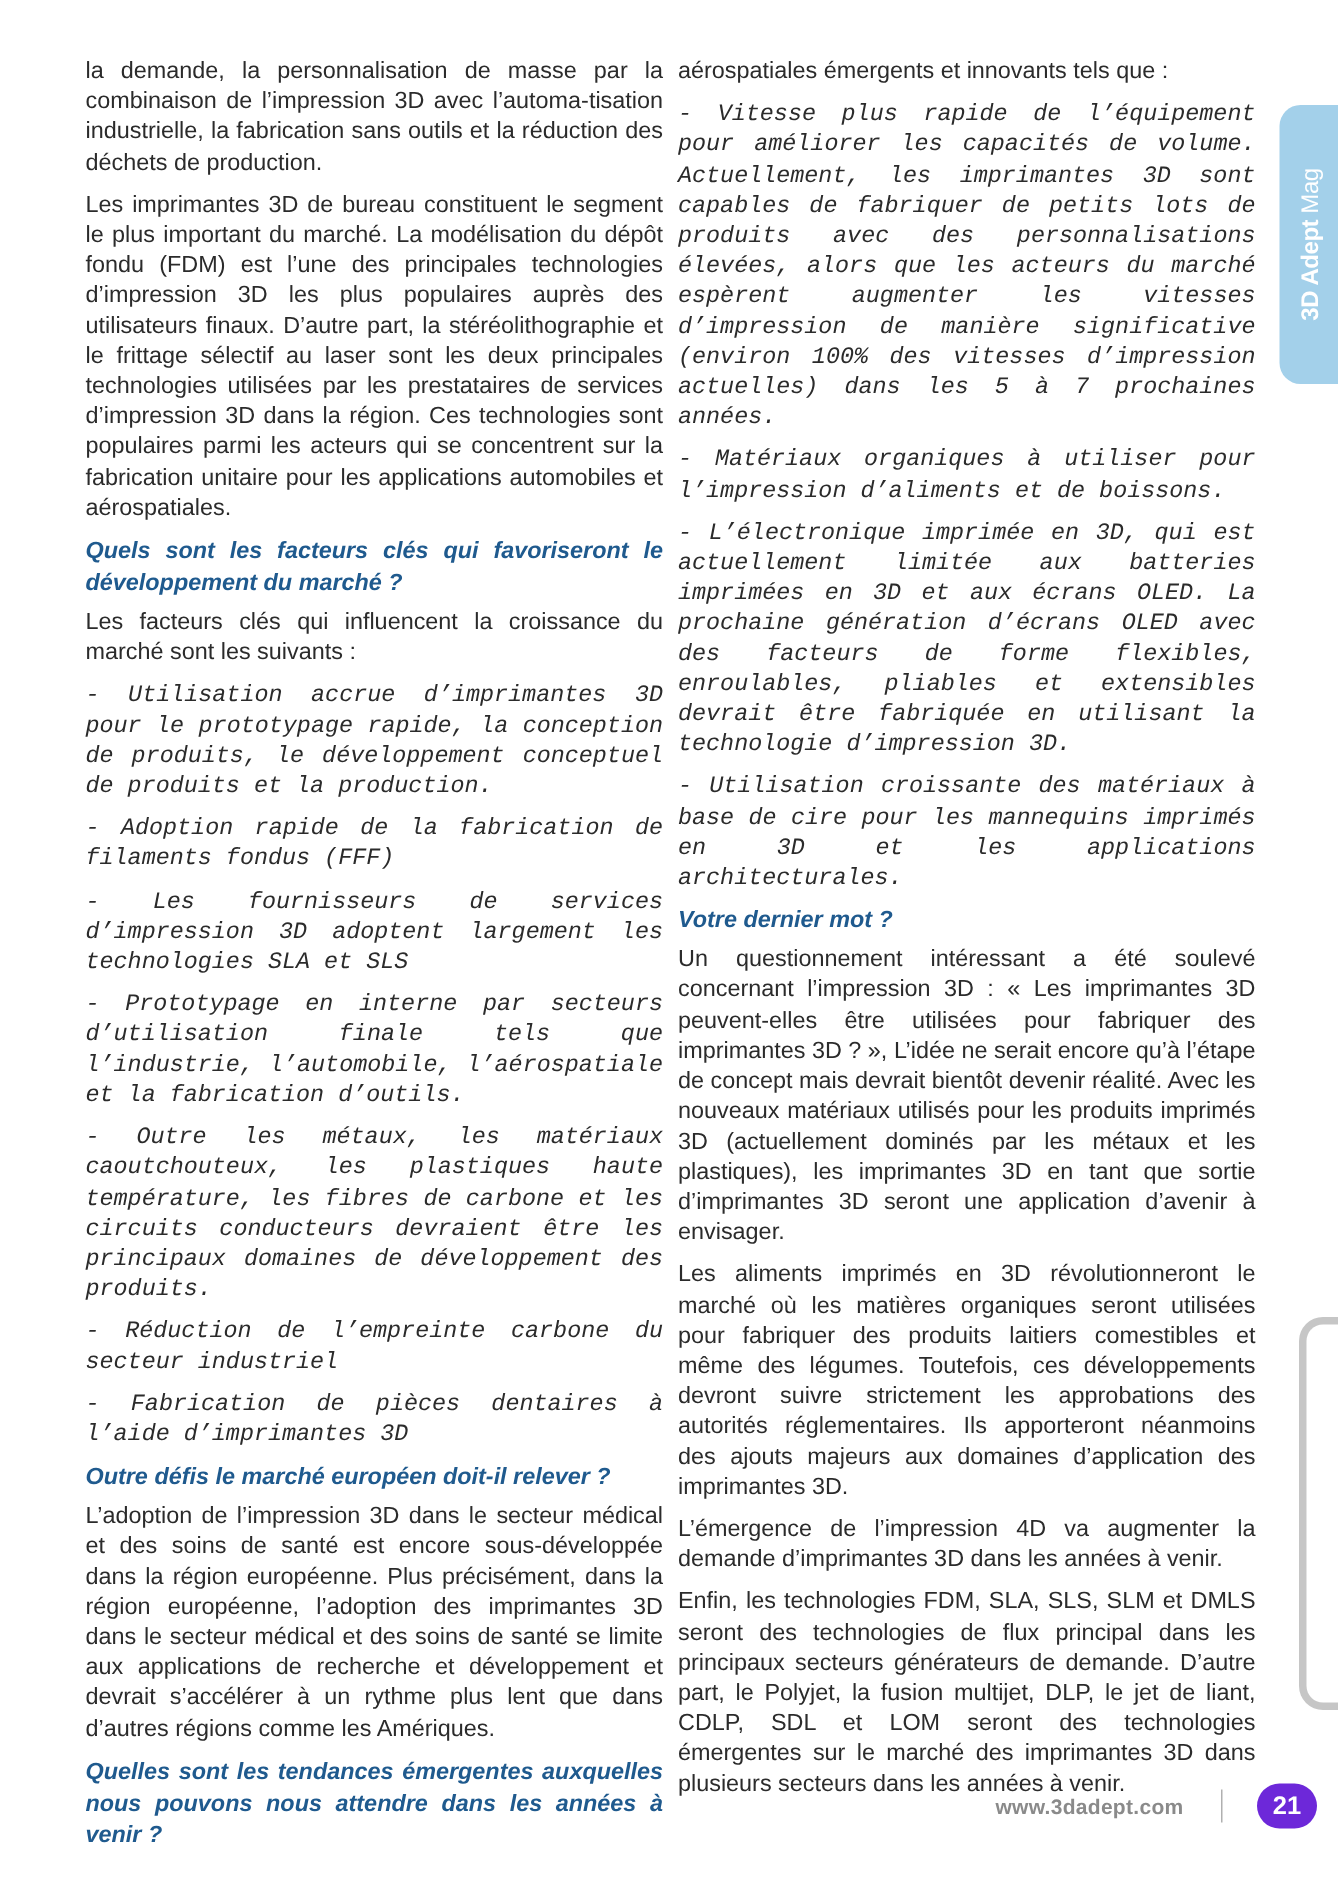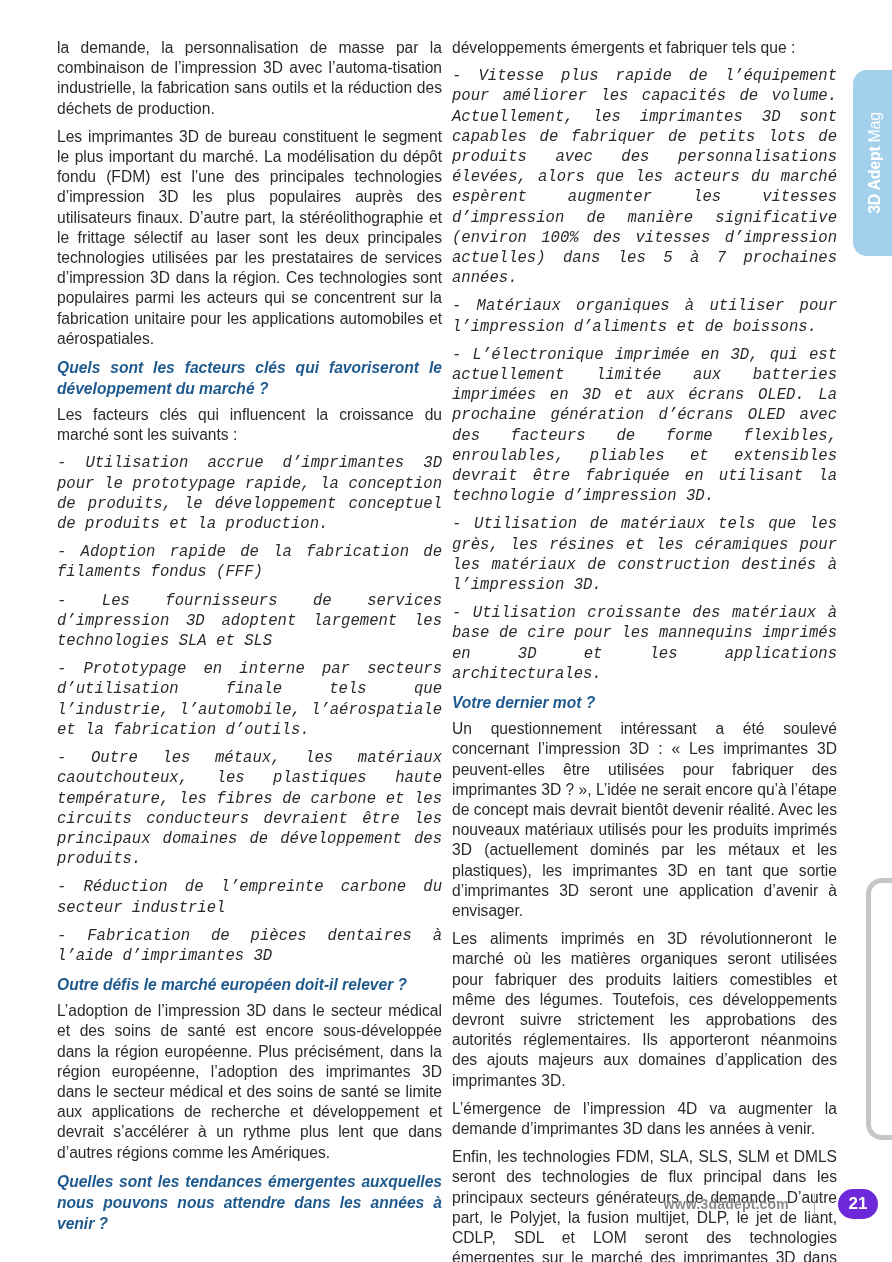--- a/index.html
+++ b/index.html
@@ -41,25 +41,24 @@
   <p class="it"> - Prototypage en interne par secteurs d’utilisation finale tels que l’industrie, l’automobile, l’aérospatiale et la fabrication d’outils.</p>
   <p class="it"> - Outre les métaux, les matériaux caoutchouteux, les plastiques haute température, les fibres de carbone et les circuits conducteurs devraient être les principaux domaines de développement des produits.</p>
   <p class="it"> - Réduction de l’empreinte carbone du secteur industriel</p>
   <p class="it"> - Fabrication de pièces dentaires à l’aide d’imprimantes 3D</p>
   <h3>Outre défis le marché européen doit-il relever ?</h3>
   <p>L’adoption de l’impression 3D dans le secteur médical et des soins de santé est encore sous-développée dans la région européenne. Plus précisément, dans la région européenne, l’adoption des imprimantes 3D dans le secteur médical et des soins de santé se limite aux applications de recherche et développement et devrait s’accélérer à un rythme plus lent que dans d’autres régions comme les Amériques.</p>
   <h3>Quelles sont les tendances émergentes auxquelles nous pouvons nous attendre dans les années à venir ?</h3>
 </div>
 
 <div class="col right">
-  <p>développements émergents et fabriquer tels que :</p>
+  <p>aérospatiales émergents et innovants tels que :</p>
   <p class="it">- Vitesse plus rapide de l’équipement pour améliorer les capacités de volume. Actuellement, les imprimantes 3D sont capables de fabriquer de petits lots de produits avec des personnalisations élevées, alors que les acteurs du marché espèrent augmenter les vitesses d’impression de manière significative (environ 100% des vitesses d’impression actuelles) dans les 5 à 7 prochaines années.</p>
   <p class="it">- Matériaux organiques à utiliser pour l’impression d’aliments et de boissons.</p>
   <p class="it">- L’électronique imprimée en 3D, qui est actuellement limitée aux batteries imprimées en 3D et aux écrans OLED. La prochaine génération d’écrans OLED avec des facteurs de forme flexibles, enroulables, pliables et extensibles devrait être fabriquée en utilisant la technologie d’impression 3D.</p>
-  <p class="it">- Utilisation de matériaux tels que les grès, les résines et les céramiques pour les matériaux de construction destinés à l’impression 3D.</p>
   <p class="it">- Utilisation croissante des matériaux à base de cire pour les mannequins imprimés en 3D et les applications architecturales.</p>
   <h3>Votre dernier mot ?</h3>
   <p>Un questionnement intéressant a été soulevé concernant l’impression 3D : « Les imprimantes 3D peuvent-elles être utilisées pour fabriquer des imprimantes 3D ? », L’idée ne serait encore qu’à l’étape de concept mais devrait bientôt devenir réalité. Avec les nouveaux matériaux utilisés pour les produits imprimés 3D (actuellement dominés par les métaux et les plastiques), les imprimantes 3D en tant que sortie d’imprimantes 3D seront une application d’avenir à envisager.</p>
   <p>Les aliments imprimés en 3D révolutionneront le marché où les matières organiques seront utilisées pour fabriquer des produits laitiers comestibles et même des légumes. Toutefois, ces développements devront suivre strictement les approbations des autorités réglementaires. Ils apporteront néanmoins des ajouts majeurs aux domaines d’application des imprimantes 3D.</p>
   <p>L’émergence de l’impression 4D va augmenter la demande d’imprimantes 3D dans les années à venir.</p>
   <p>Enfin, les technologies FDM, SLA, SLS, SLM et DMLS seront des technologies de flux principal dans les principaux secteurs générateurs de demande. D’autre part, le Polyjet, la fusion multijet, DLP, le jet de liant, CDLP, SDL et LOM seront des technologies émergentes sur le marché des imprimantes 3D dans plusieurs secteurs dans les années à venir.</p>
 </div>
 
 <div class="side-tab">
   <div class="side-tab-label">

